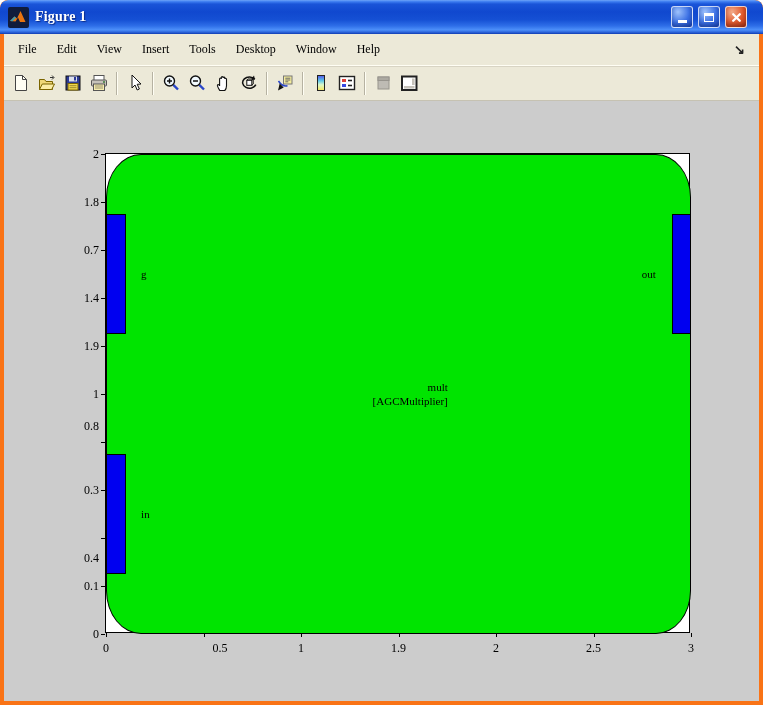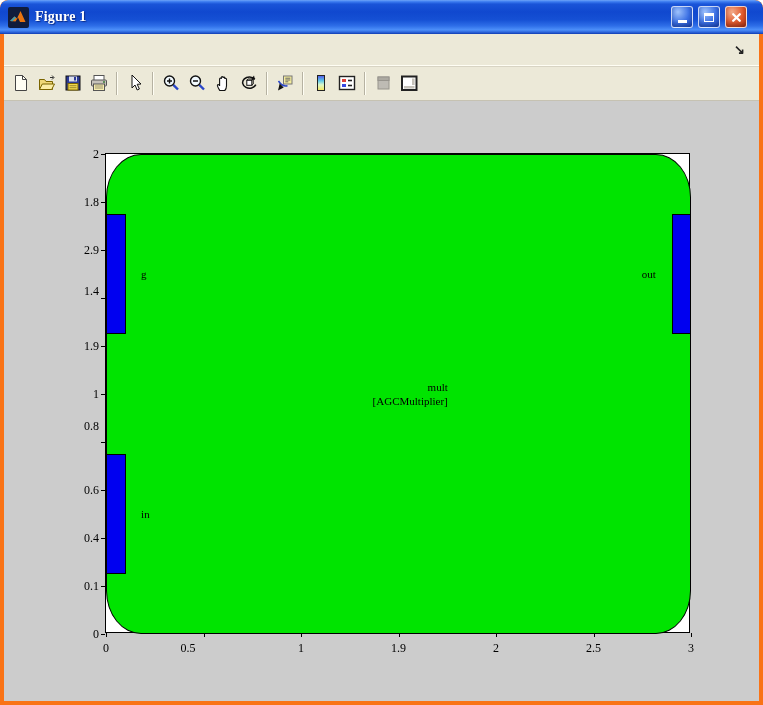--- a/index.html
+++ b/index.html
@@ -82,20 +82,30 @@
       <button class="wbtn close">
         <svg viewBox="0 0 10 10" width="11" height="11">
             <path d="M2 2 L8 8 M8 2 L2 8" stroke="#fff" stroke-width="2.1" stroke-linecap="round"></path>
           </svg>
       </button>
     </span>
   </div>
 
   <div class="chrome">
     <div class="menubar">
+      <span id="menu-items" style="display:flex">
+          <span class="menu-item">File</span>
+          <span class="menu-item">Edit</span>
+          <span class="menu-item">View</span>
+          <span class="menu-item">Insert</span>
+          <span class="menu-item">Tools</span>
+          <span class="menu-item">Desktop</span>
+          <span class="menu-item">Window</span>
+          <span class="menu-item">Help</span>
+        </span>
       <span class="dock-arrow">↘</span>
     </div>
     <div class="toolbar" id="toolbar">
         <button class="tb-btn">
           <span class="tb-icon">
             <svg viewBox="0 0 20 20">
               <path d="M4.5 2.5h7l4 4v11h-11z" fill="#fffef4" stroke="#444"></path>
               <path d="M11.5 2.5v4h4" fill="none" stroke="#444"></path>
             </svg>
           </span>
@@ -246,49 +256,49 @@
           </div>
           <div class="plot-label" style="left: 549.9px; top: 120px; text-align: left; transform: translate(-100%, -50%);">
             <div>out</div>
           </div>
           <div class="plot-label" style="left: 304.2px; top: 240px; text-align: right; transform: translate(-50%, -50%);">
             <div>mult</div>
             <div>[AGCMultiplier]</div>
           </div>
           <div class="xtick-label" style="left: 0px;">0</div>
           <div class="xtick-mark" style="left: 0px;"></div>
-          <div class="xtick-label" style="left: 82px;">0.5</div>
+          <div class="xtick-label" style="left: 114px;">0.5</div>
           <div class="xtick-mark" style="left: 97.5px;"></div>
           <div class="xtick-label" style="left: 195px;">1</div>
           <div class="xtick-mark" style="left: 195px;"></div>
           <div class="xtick-label" style="left: 292.5px;">1.9</div>
           <div class="xtick-mark" style="left: 292.5px;"></div>
           <div class="xtick-label" style="left: 390px;">2</div>
           <div class="xtick-mark" style="left: 390px;"></div>
           <div class="xtick-label" style="left: 487.5px;">2.5</div>
           <div class="xtick-mark" style="left: 487.5px;"></div>
           <div class="xtick-label" style="left: 585px;">3</div>
           <div class="xtick-mark" style="left: 585px;"></div>
           <div class="ytick-label" style="top: 480px;">0</div>
           <div class="ytick-mark" style="top: 480px;"></div>
           <div class="ytick-label" style="top: 432px;">0.1</div>
           <div class="ytick-mark" style="top: 432px;"></div>
-          <div class="ytick-label" style="top: 384px;">0.4</div>
+          <div class="ytick-label" style="top: 404px;">0.4</div>
           <div class="ytick-mark" style="top: 384px;"></div>
-          <div class="ytick-label" style="top: 336px;">0.6</div>
+          <div class="ytick-label" style="top: 336px;">0.3</div>
           <div class="ytick-mark" style="top: 336px;"></div>
           <div class="ytick-label" style="top: 272px;">0.8</div>
           <div class="ytick-mark" style="top: 288px;"></div>
           <div class="ytick-label" style="top: 240px;">1</div>
           <div class="ytick-mark" style="top: 240px;"></div>
           <div class="ytick-label" style="top: 192px;">1.9</div>
           <div class="ytick-mark" style="top: 192px;"></div>
-          <div class="ytick-label" style="top: 137px;">1.4</div>
+          <div class="ytick-label" style="top: 144px;">1.4</div>
           <div class="ytick-mark" style="top: 144px;"></div>
-          <div class="ytick-label" style="top: 96px;">2.9</div>
+          <div class="ytick-label" style="top: 96px;">0.7</div>
           <div class="ytick-mark" style="top: 96px;"></div>
           <div class="ytick-label" style="top: 48px;">1.8</div>
           <div class="ytick-mark" style="top: 48px;"></div>
           <div class="ytick-label" style="top: 0px;">2</div>
           <div class="ytick-mark" style="top: 0px;"></div>
         </div>
     </div>
   </div>
 
 </div>

